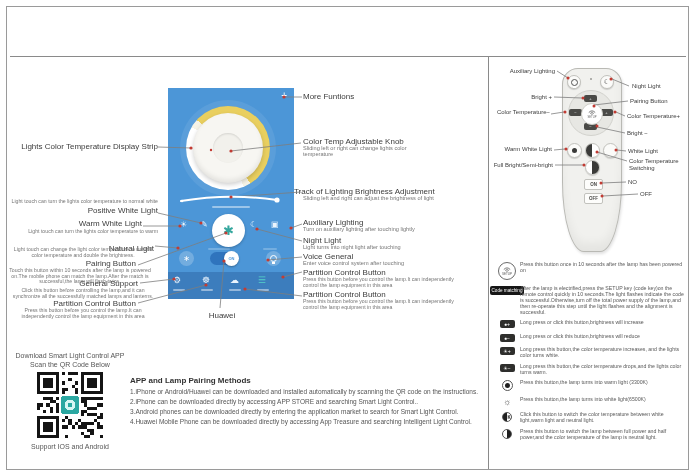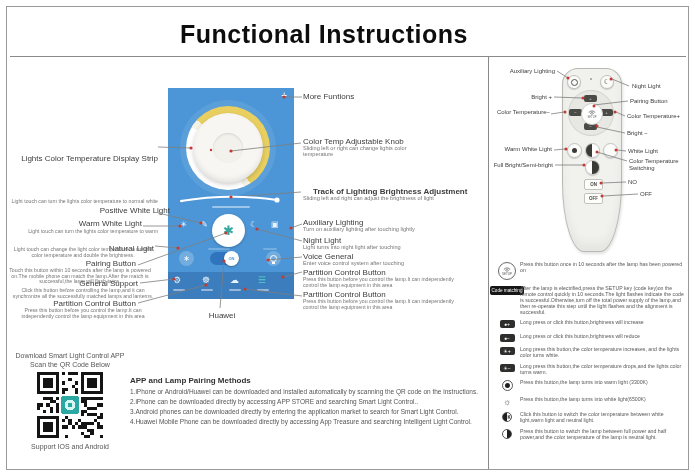--- a/index.html
+++ b/index.html
@@ -88,21 +88,20 @@
   .pm-title{position:absolute;left:130px;top:376px;font-size:8px;font-weight:bold;color:#333;}
   .pm-item{position:absolute;left:130px;font-size:6.5px;color:#555;white-space:nowrap;}
   svg.overlay{position:absolute;left:0;top:0;pointer-events:none;}
   .wifi path{stroke:#555;stroke-width:1;fill:none;}
 </style>
 </head>
 <body>
 
 <div class="page">
   <div class="frame"></div>
-  <div class="title">Functional Instructions</div>
   <div class="hrule"></div>
   <div class="vrule"></div>
 
   <div class="panel">
     <div class="plus">+</div>
     <div class="ring"></div>
     <div class="knob">
         <div class="hub"></div>
       </div>
 
@@ -133,38 +132,38 @@
       <span class="picon" style="left:34px;top:4px;font-size:9px;">☸</span>
       <span class="picon" style="left:62px;top:4px;font-size:9px;">☁</span>
       <span class="picon" style="left:90px;top:4px;font-size:9px;color:#54d2c9;">☰</span>
       <div class="tbar" style="left:5px;top:17px;width:12px;"></div>
       <div class="tbar" style="left:33px;top:17px;width:12px;"></div>
       <div class="tbar" style="left:61px;top:17px;width:12px;"></div>
       <div class="tbar" style="left:89px;top:17px;width:12px;"></div>
     </div>
   </div>
 
-  <div class="h r" style="left:8px;top:142px;width:150px;margin-top:12px;">Lights Color Temperature Display Strip</div>
+  <div class="h r" style="left:8px;top:142px;width:150px;">Lights Color Temperature Display Strip</div>
   <div class="note" style="left:0px;top:199px;width:158px;text-align:right;">Light touch can turn the lights color temperature to normal white</div>
-  <div class="h r" style="left:20px;top:206px;width:150px;">Positive White Light</div>
+  <div class="h r" style="left:8px;top:206px;width:150px;">Positive White Light</div>
   <div class="h r" style="left:8px;top:219px;width:134px;">Warm White Light</div>
   <div class="note" style="left:0px;top:229px;width:158px;text-align:right;">Light touch can turn the lights color temperature to warm</div>
   <div class="h r" style="left:8px;top:244px;width:146px;">Natural Light</div>
   <div class="note c" style="left:8px;top:247px;width:150px;">Light touch can change the light color temperature to natural color temperature and double the brightness.</div>
   <div class="h r" style="left:8px;top:259px;width:128px;">Pairing Button</div>
   <div class="note c" style="left:2px;top:268px;width:156px;">Touch this button within 10 seconds after the lamp is powered on.The mobile phone can match the lamp.After the match is successful,the lamp will flash twice.</div>
   <div class="h r" style="left:8px;top:279px;width:130px;">General Support</div>
   <div class="note c" style="left:8px;top:288px;width:150px;">Click this button before controlling the lamp,and it can synchronize all the successfully matched lamps and lanterns.</div>
   <div class="h r" style="left:8px;top:299px;width:128px;">Partition Control Button</div>
   <div class="note c" style="left:8px;top:308px;width:150px;">Press this button before you control the lamp.It can independently control the lamp equipment in this area</div>
 
   <div class="h" style="left:303px;top:92px;">More Funtions</div>
   <div class="h" style="left:303px;top:137px;">Color Temp Adjustable Knob</div>
   <div class="note" style="left:303px;top:146px;width:118px;font-size:5.6px;">Sliding left or right can change lights color temperature</div>
-  <div class="h" style="left:313px;top:187px;font-weight:bold;">Track of Lighting Brightness Adjustment</div>
+  <div class="h" style="left:294px;top:187px;">Track of Lighting Brightness Adjustment</div>
   <div class="note" style="left:303px;top:196px;width:170px;font-size:5.6px;">Sliding left and right can adjust the brightness of light</div>
   <div class="h" style="left:303px;top:218px;">Auxiliary Lighting</div>
   <div class="note" style="left:303px;top:227px;width:170px;font-size:5.6px;">Turn on auxiliary lighting after touching lightly</div>
   <div class="h" style="left:303px;top:236px;">Night Light</div>
   <div class="note" style="left:303px;top:245px;width:170px;font-size:5.6px;">Light turns into night light after touching</div>
   <div class="h" style="left:303px;top:252px;">Voice General</div>
   <div class="note" style="left:303px;top:261px;width:170px;font-size:5.6px;">Enter voice control system after touching</div>
   <div class="h" style="left:303px;top:268px;">Partition Control Button</div>
   <div class="note" style="left:303px;top:277px;width:160px;">Press this button before you control the lamp.It can independently control the lamp equipment in this area</div>
   <div class="h" style="left:303px;top:290px;">Partition Control Button</div>

